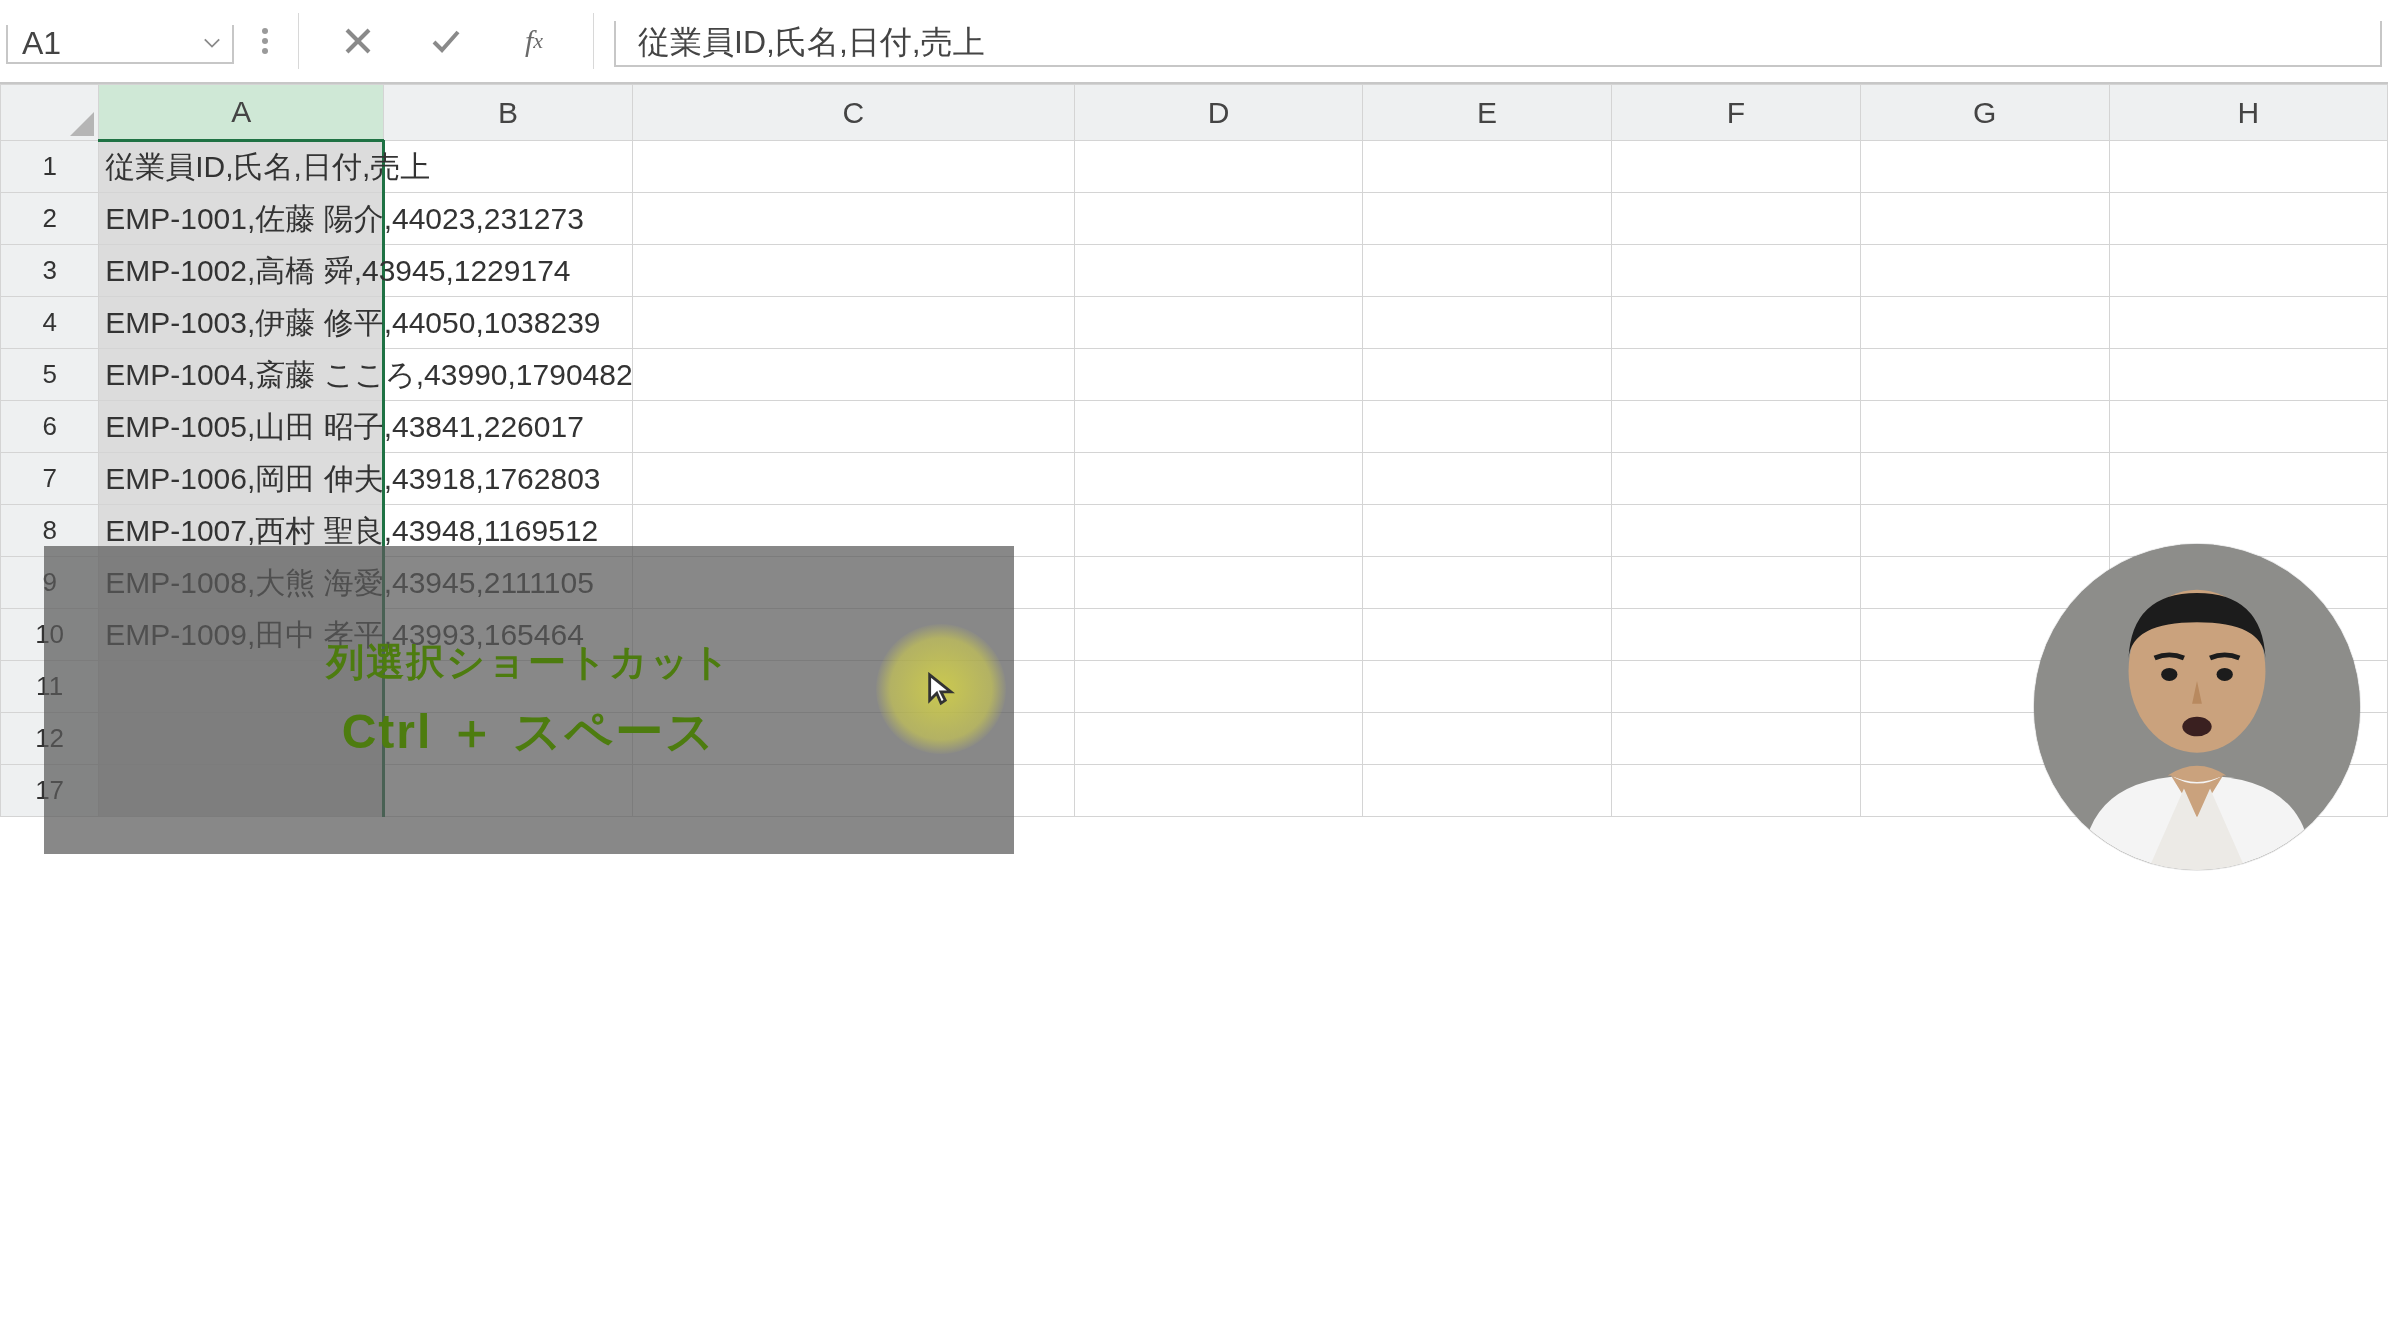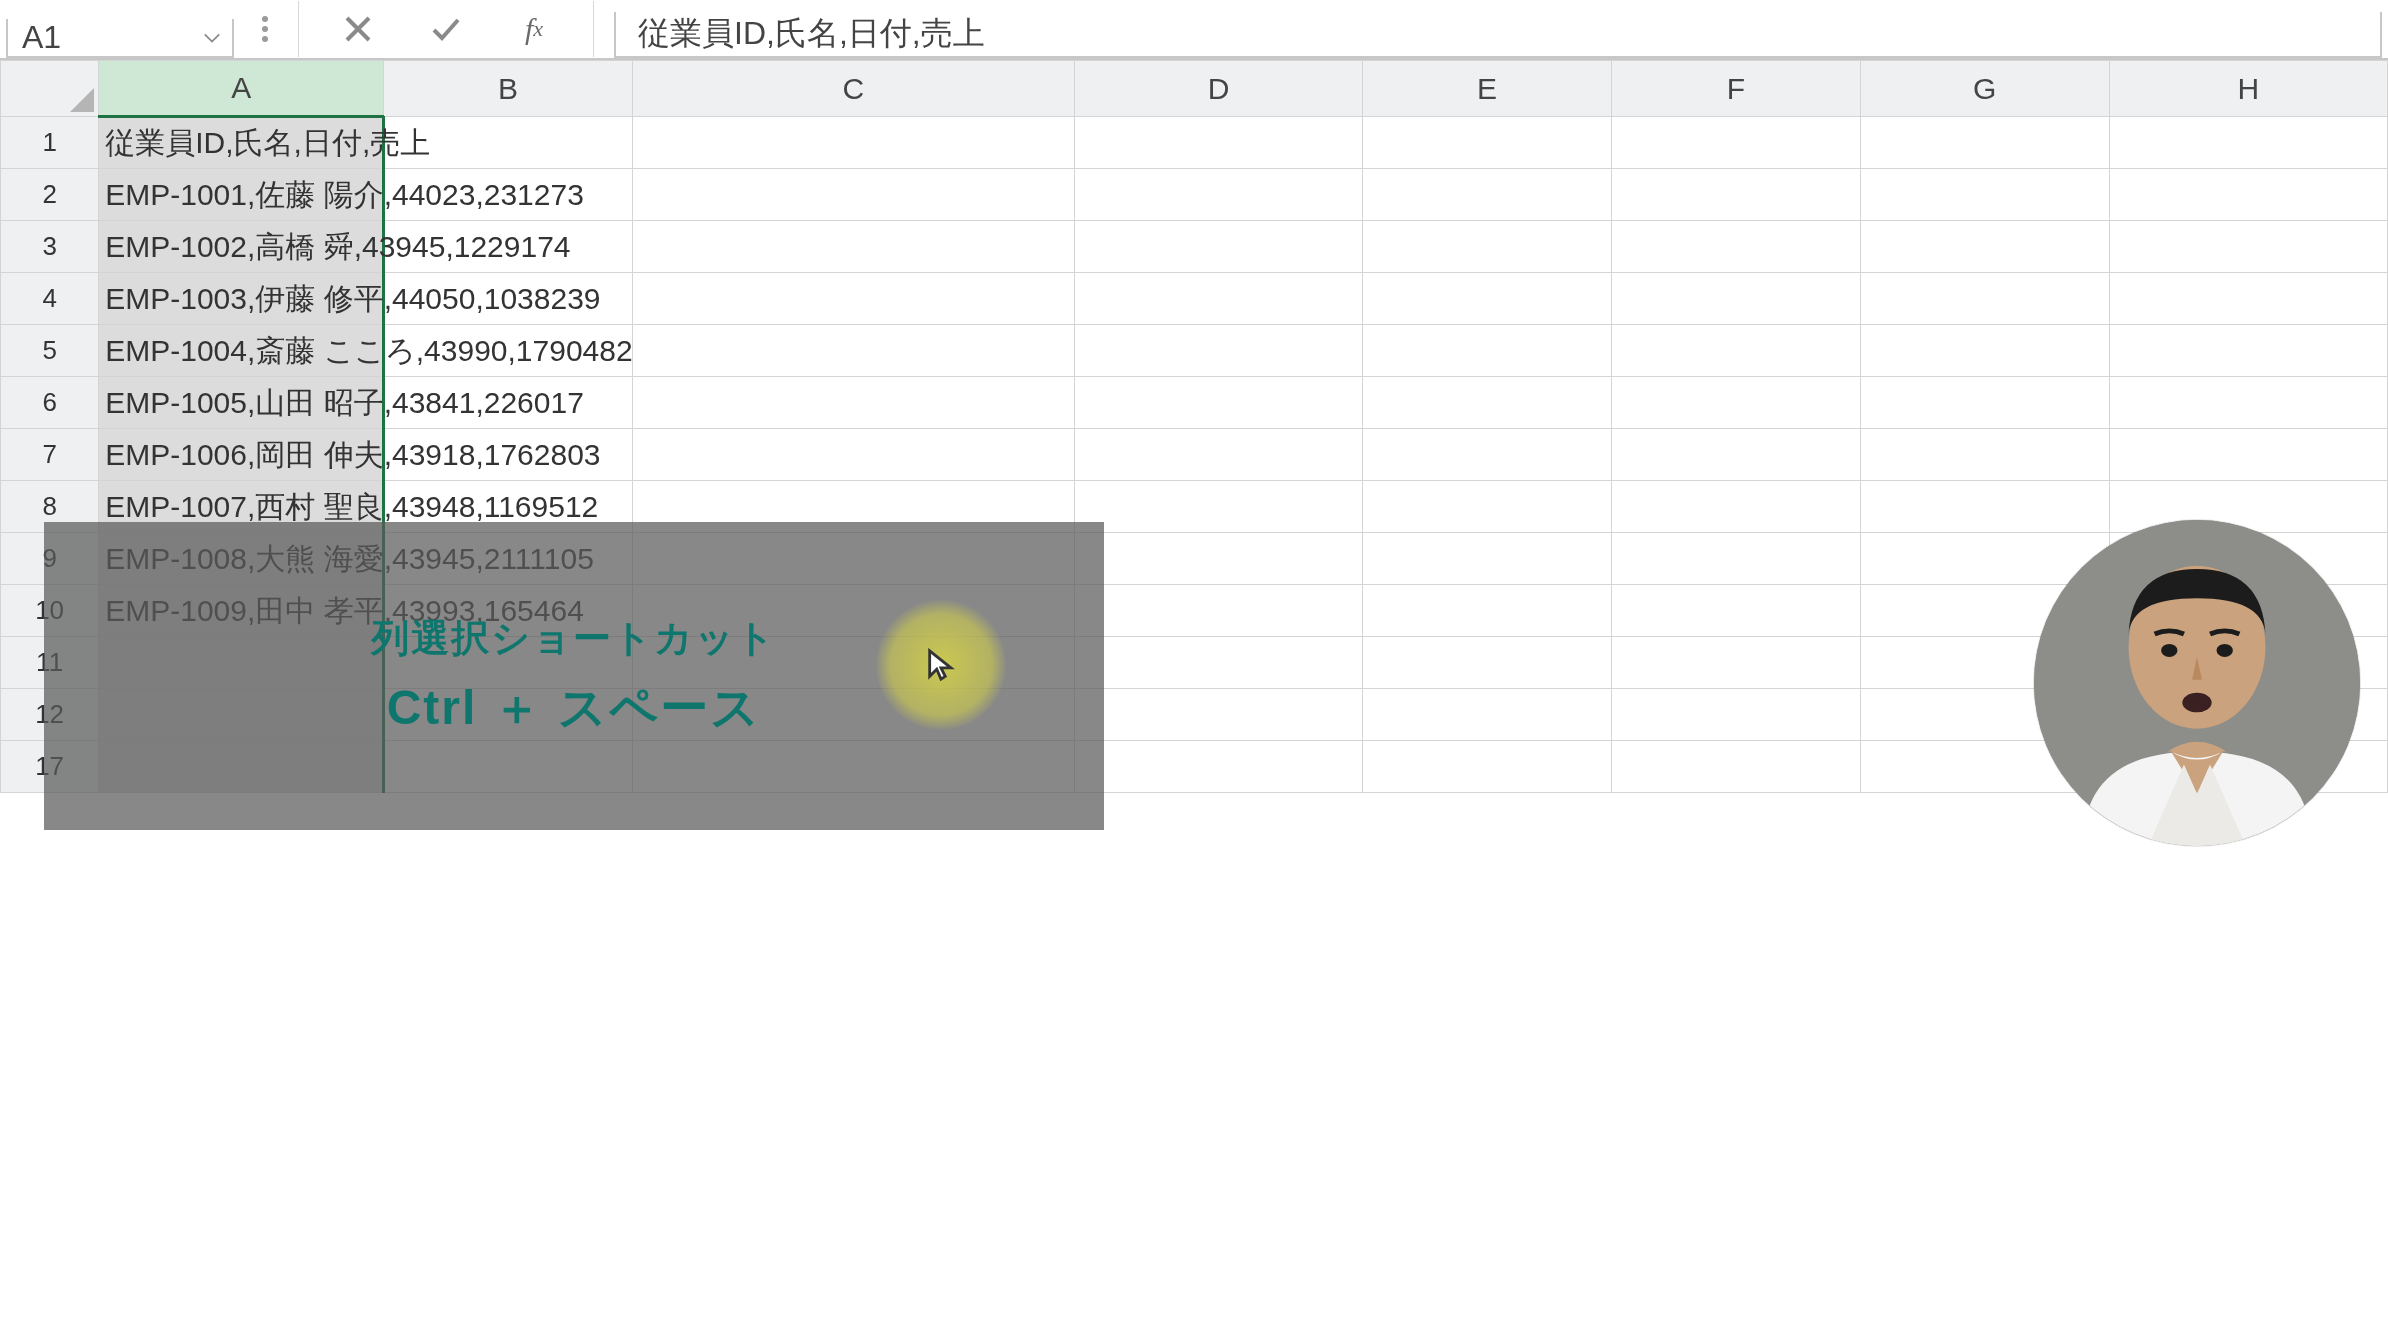--- a/index.html
+++ b/index.html
@@ -1,22 +1,22 @@
 <!DOCTYPE html>
 <html><head>
 <meta charset="utf-8">
 <style>
   * { box-sizing: border-box; margin: 0; padding: 0; }
   html, body { width: 100%; height: 100%; font-family: "Segoe UI", Arial, sans-serif; background: #fff; overflow: hidden; }
 
   
   .formula-bar {
     display: flex;
-    align-items: flex-end;
-    height: 60px;
+    align-items: center;
+    height: 84px;
     border-bottom: 2px solid #c7c7c7;
     background: #fff;
   }
   .name-box-wrap {
     display: flex;
     align-items: center;
     width: 228px;
     border: 2px solid #c7c7c7;
     border-top: none;
     margin: 6px 0 0 6px;
@@ -112,23 +112,23 @@
   td.overflow-host { z-index: 5; }
   td.overflow-host .ovf {
     position: absolute; left:6px; top:50%; transform:translateY(-50%);
     white-space: nowrap; pointer-events:none;
   }
 
   
   .banner {
     position:absolute;
     left:44px; top:462px;
-    width:1060px; height:308px;
+    width:970px; height:308px;
     background:rgba(90,90,90,0.72);
-    color:#0f766e;
+    color:#4d7c0f;
     display:flex; flex-direction:column; align-items:center; justify-content:center;
     z-index:20;
   }
   .banner .line1{ font-size:38px; font-weight:600; letter-spacing:2px; margin-bottom:12px;}
   .banner .line2{ font-size:48px; font-weight:800; letter-spacing:2px;}
 
   .cursor-highlight{
     position:absolute;
     left:876px; top:540px;
     width:130px; height:130px;

